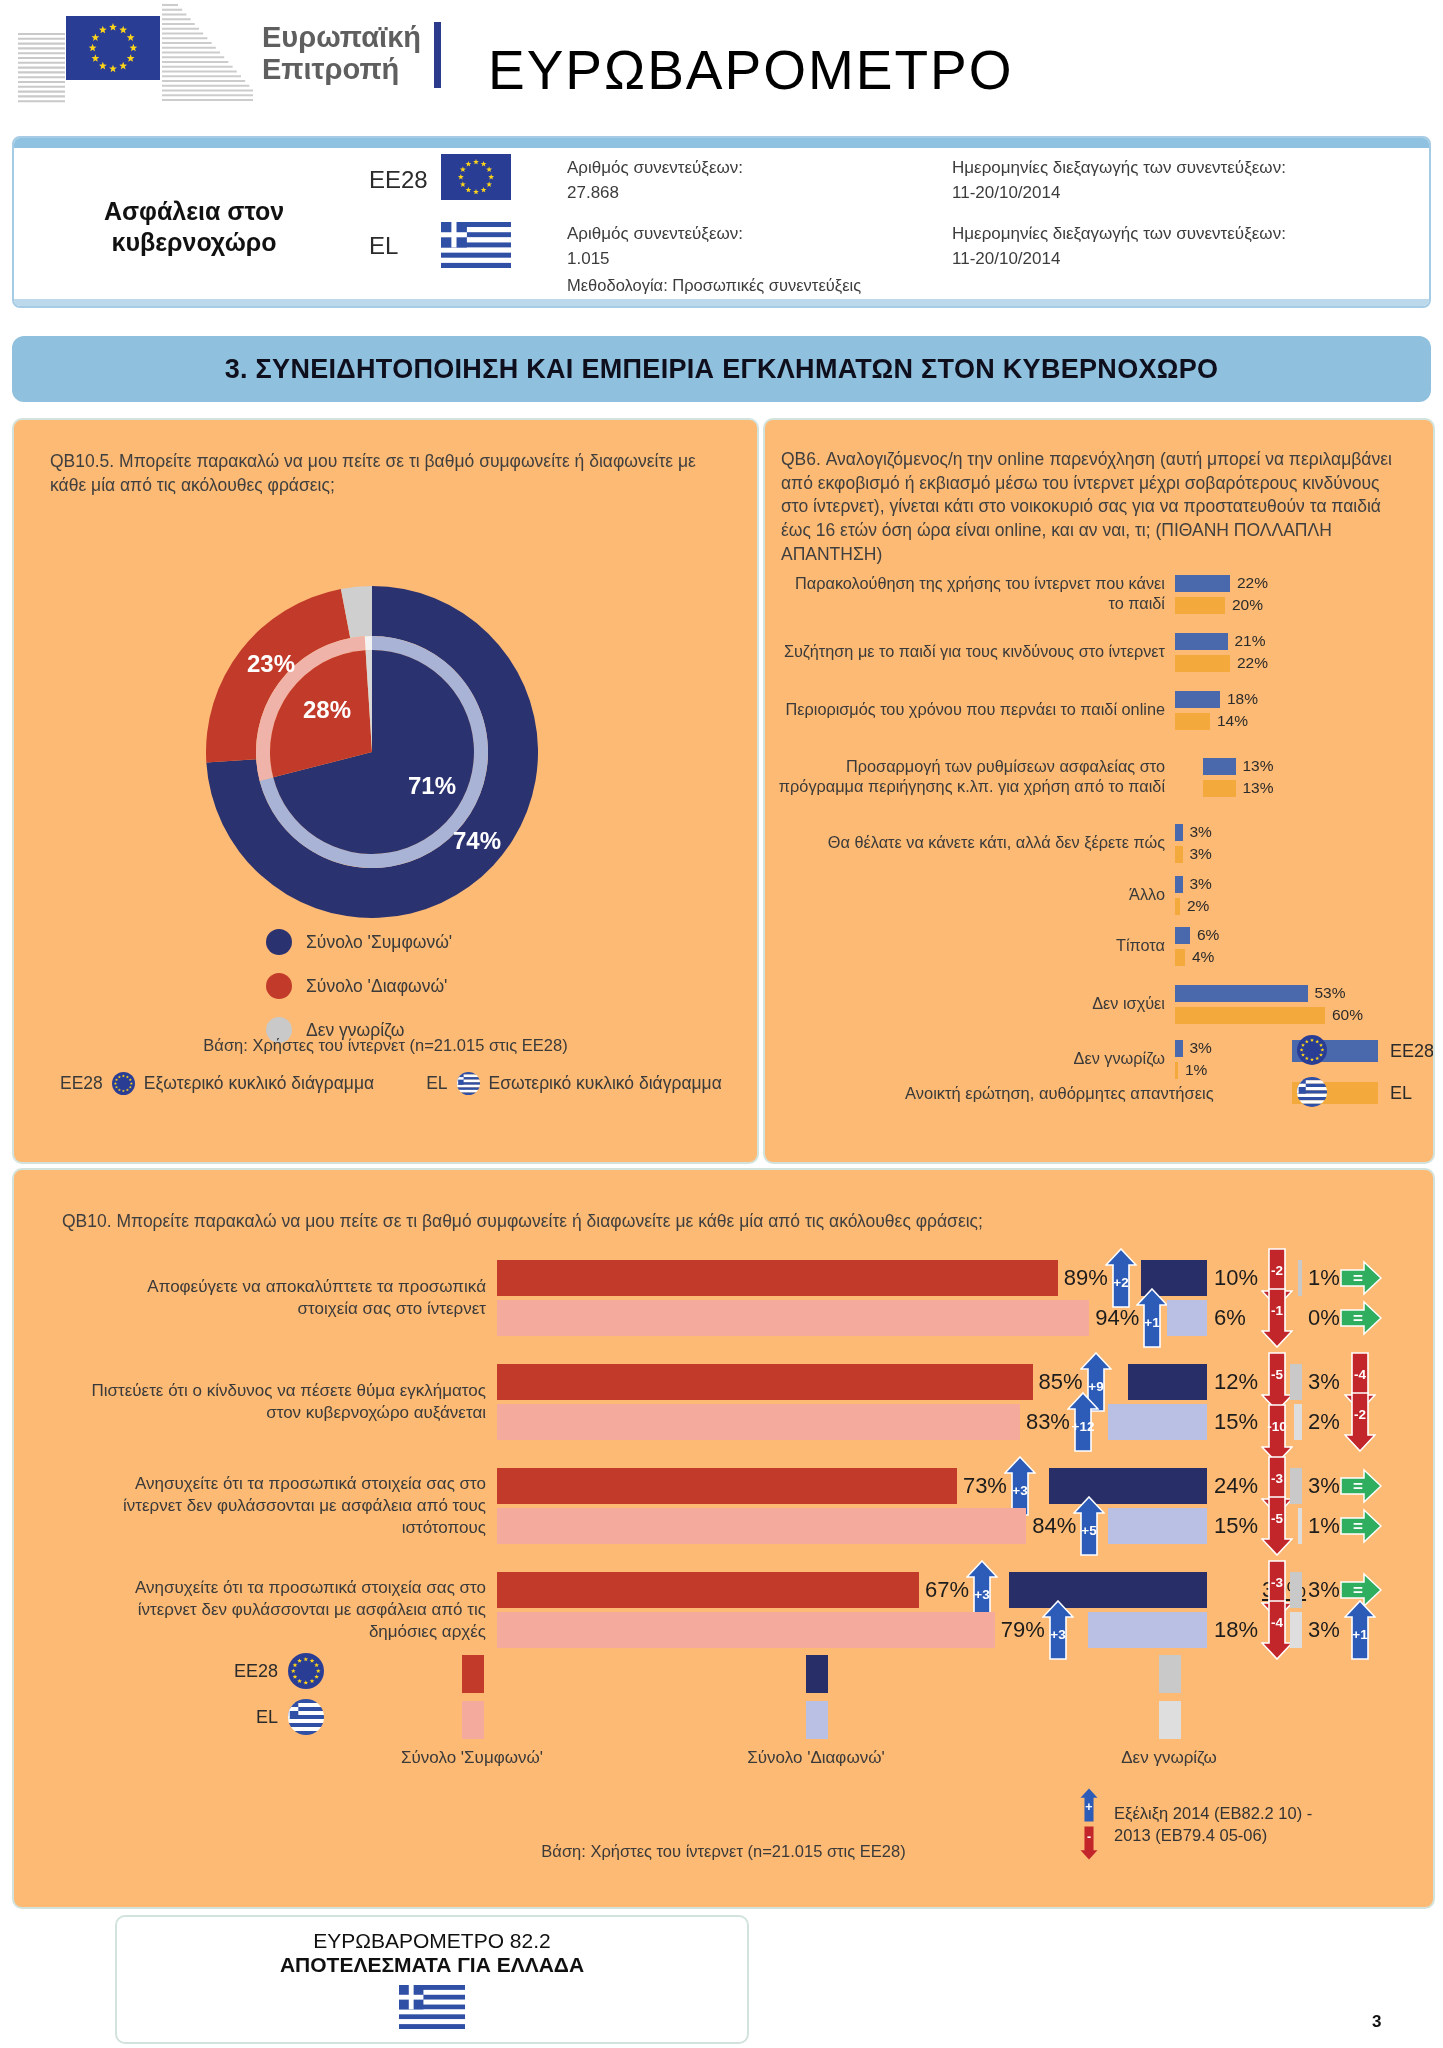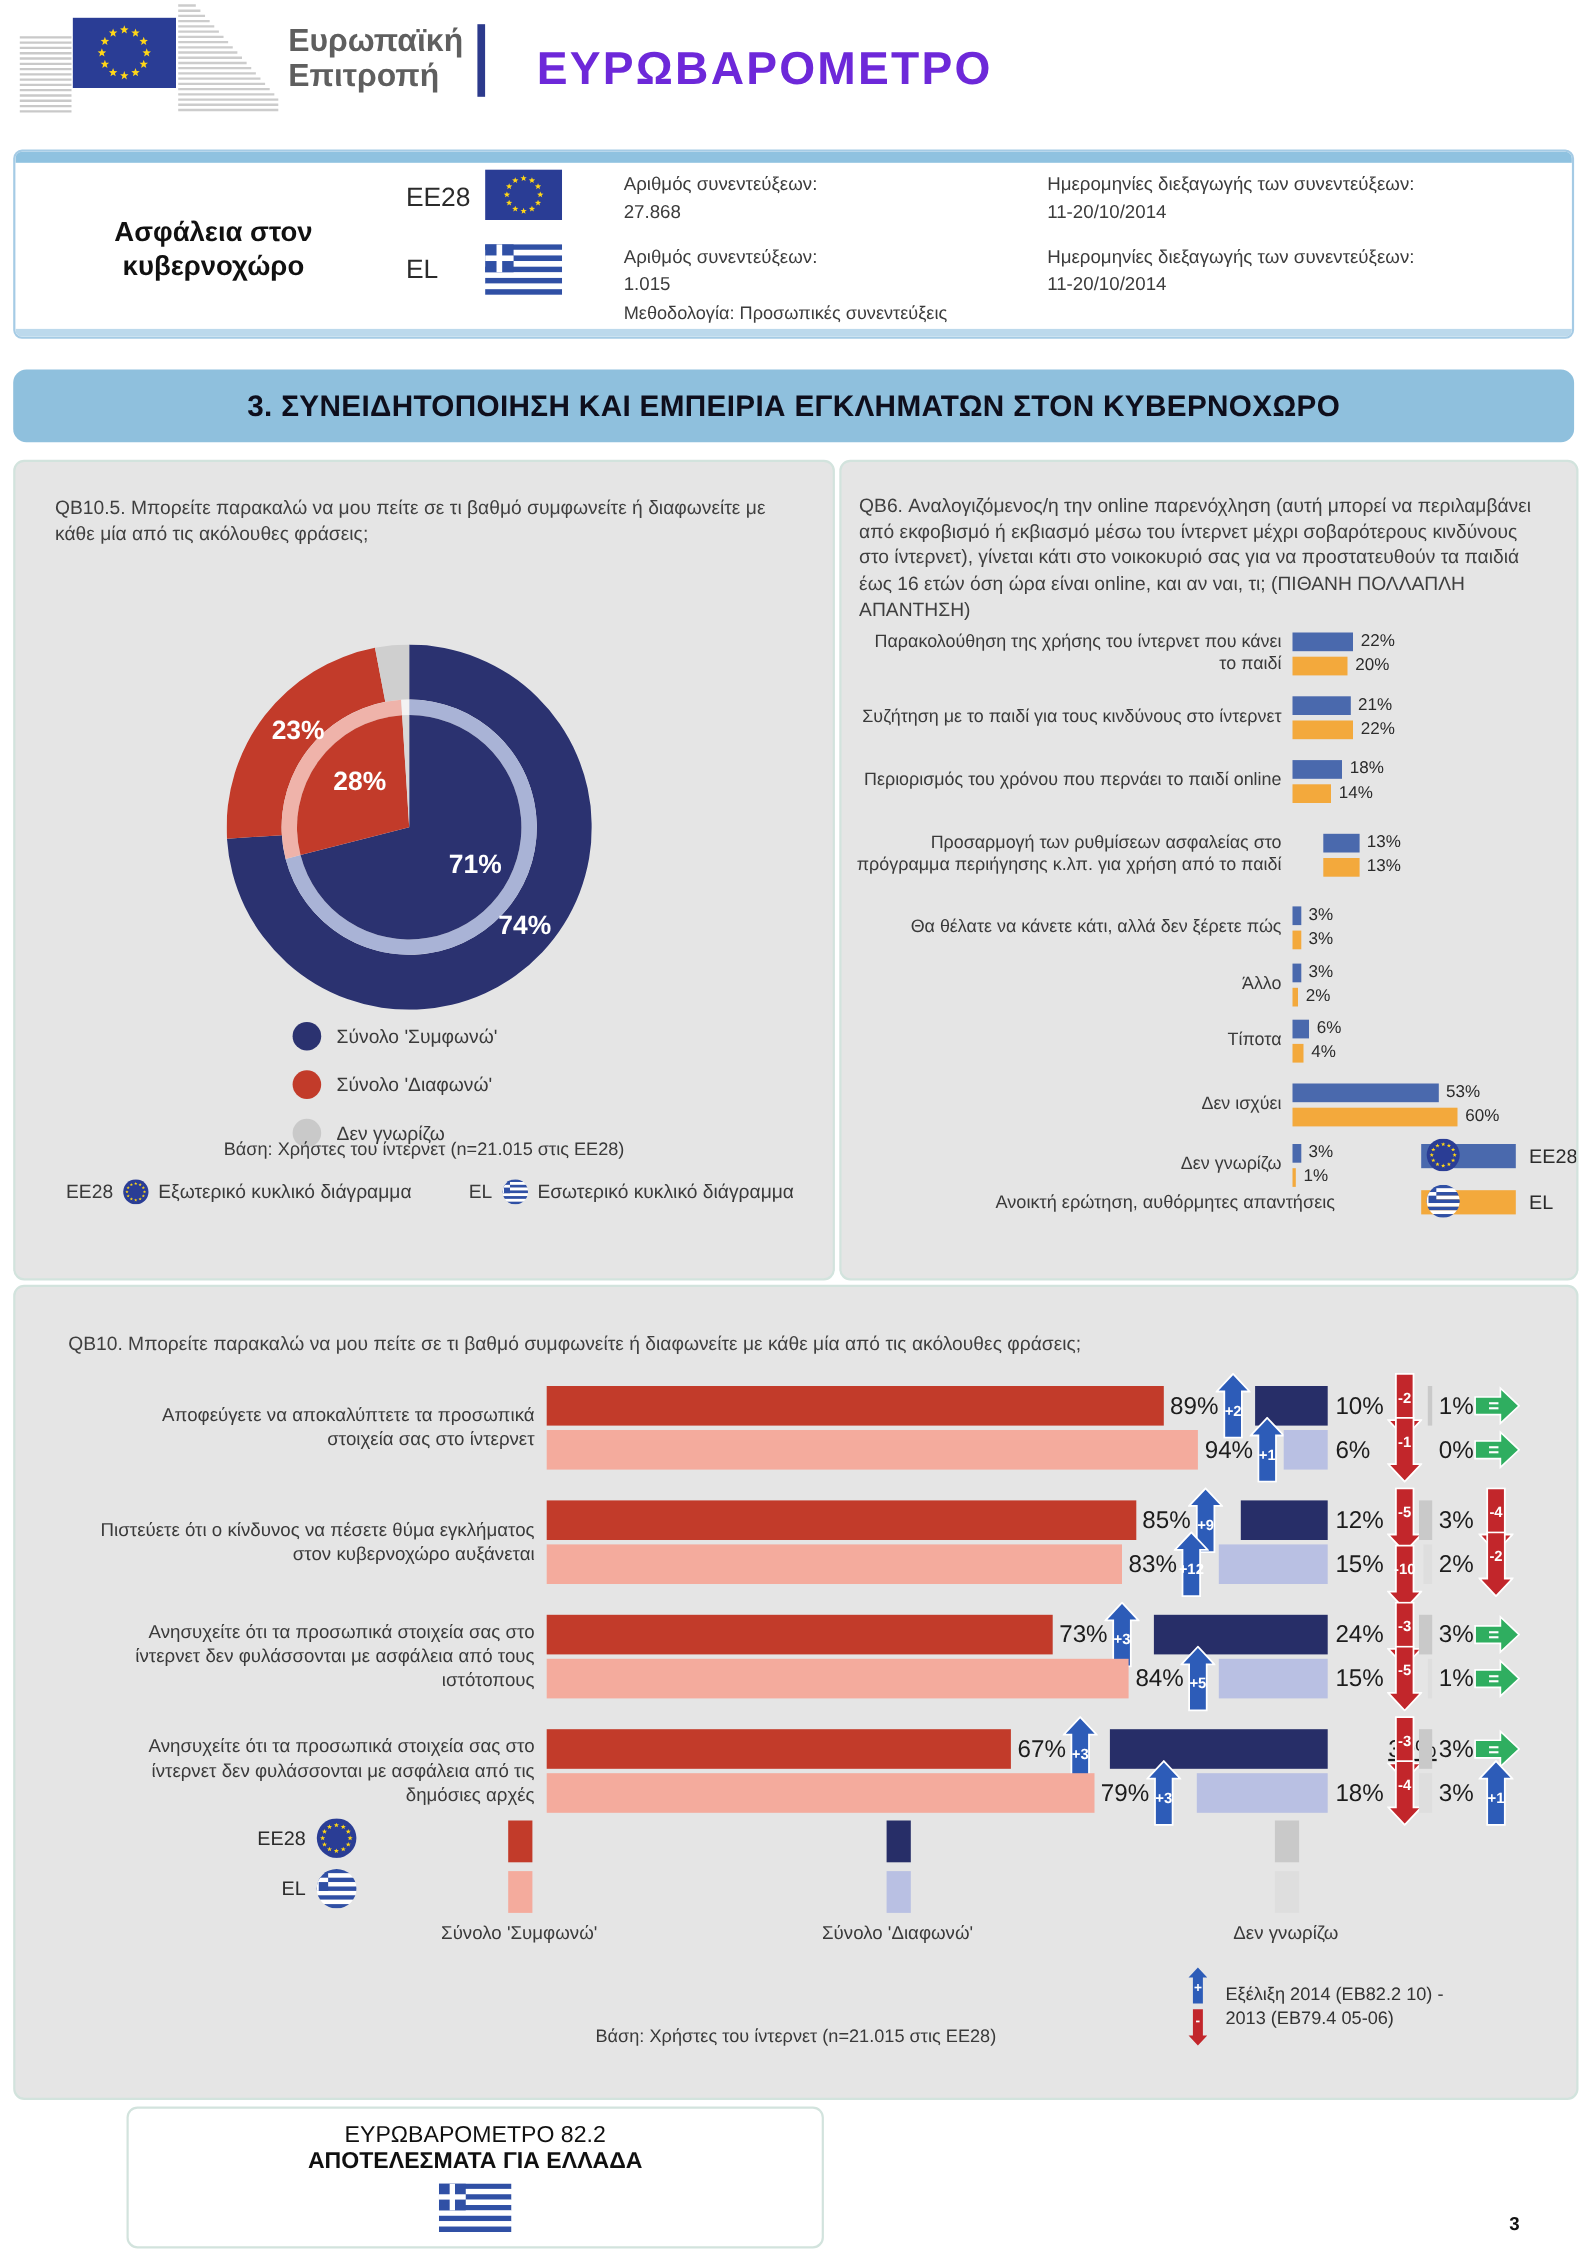--- a/index.html
+++ b/index.html
@@ -4,36 +4,36 @@
 <style>
   html,body{margin:0;padding:0;background:#fff;}
   #page{position:relative;width:1443px;height:2048px;background:#fff;overflow:hidden;
         font-family:"Liberation Sans",sans-serif;color:#3c3c3c;}
   
   #header{position:absolute;left:0;top:0;width:1443px;height:132px;}
   .ec-logo{position:absolute;left:10px;top:0;width:440px;height:112px;}
   .ec-flag{position:absolute;left:56px;top:16px;}
   .ec-text{position:absolute;left:252px;top:22px;font-size:29px;font-weight:bold;color:#5f5f5f;line-height:1.1;}
   .ec-bar{position:absolute;left:424px;top:22px;width:7px;height:66px;background:#2c3a8c;}
-  .eb-title{position:absolute;left:488px;top:38px;font-size:42px;font-weight:bold;color:#6d28d9;letter-spacing:2px;}
+  .eb-title{position:absolute;left:488px;top:38px;font-size:55px;font-weight:normal;color:#000000;letter-spacing:2px;}
   
   .infobox{position:absolute;left:12px;top:136px;width:1415px;height:168px;border:2px solid #a5cbe5;
            border-radius:8px;background:#fff;overflow:hidden;}
   .ib-strip{position:absolute;left:0;width:100%;background:#8fc2e0;}
   .ib-strip.top{top:0;height:10px;} .ib-strip.bot{bottom:0;height:7px;background:#bcd9ec;}
   .ib-topic{position:absolute;left:40px;top:58px;width:280px;text-align:center;font-size:25px;font-weight:bold;color:#111;line-height:1.25;}
   .ib-code{position:absolute;font-size:24px;color:#2b2b2b;}
   .ib-flag{position:absolute;}
   .ib-lab{position:absolute;font-size:17px;color:#3c3c3c;line-height:1.45;}
   .ib-meth{position:absolute;left:553px;top:138px;font-size:16.5px;color:#3c3c3c;}
   
   .section-bar{position:absolute;left:12px;top:336px;width:1419px;height:66px;background:#8fc0dd;border-radius:12px;
                display:flex;align-items:center;justify-content:center;font-size:27px;font-weight:bold;color:#0e0e1c;letter-spacing:.3px;}
   
-  .panel{position:absolute;background:#e5e5e5;border:2px solid #d2e3dd;border-radius:10px;overflow:hidden;}
+  .panel{position:absolute;background:#fdba74;border:2px solid #d2e3dd;border-radius:10px;overflow:hidden;}
   #panel-pie{left:12px;top:418px;width:743px;height:742px;}
   #panel-qb6{left:763px;top:418px;width:668px;height:742px;}
   #panel-qb10{left:12px;top:1168px;width:1419px;height:737px;}
   .q-text{position:absolute;font-size:17.5px;color:#3f3f3f;line-height:1.35;}
   
   #pie-svg{position:absolute;left:192px;top:166px;}
   .pie-legend{position:absolute;left:252px;top:500px;}
   .pie-legend .row{display:flex;align-items:center;height:44px;}
   .pie-legend .dot{width:26px;height:26px;border-radius:50%;margin-right:14px;}
   .pie-legend .lab{font-size:17.5px;color:#3a3a3a;}

